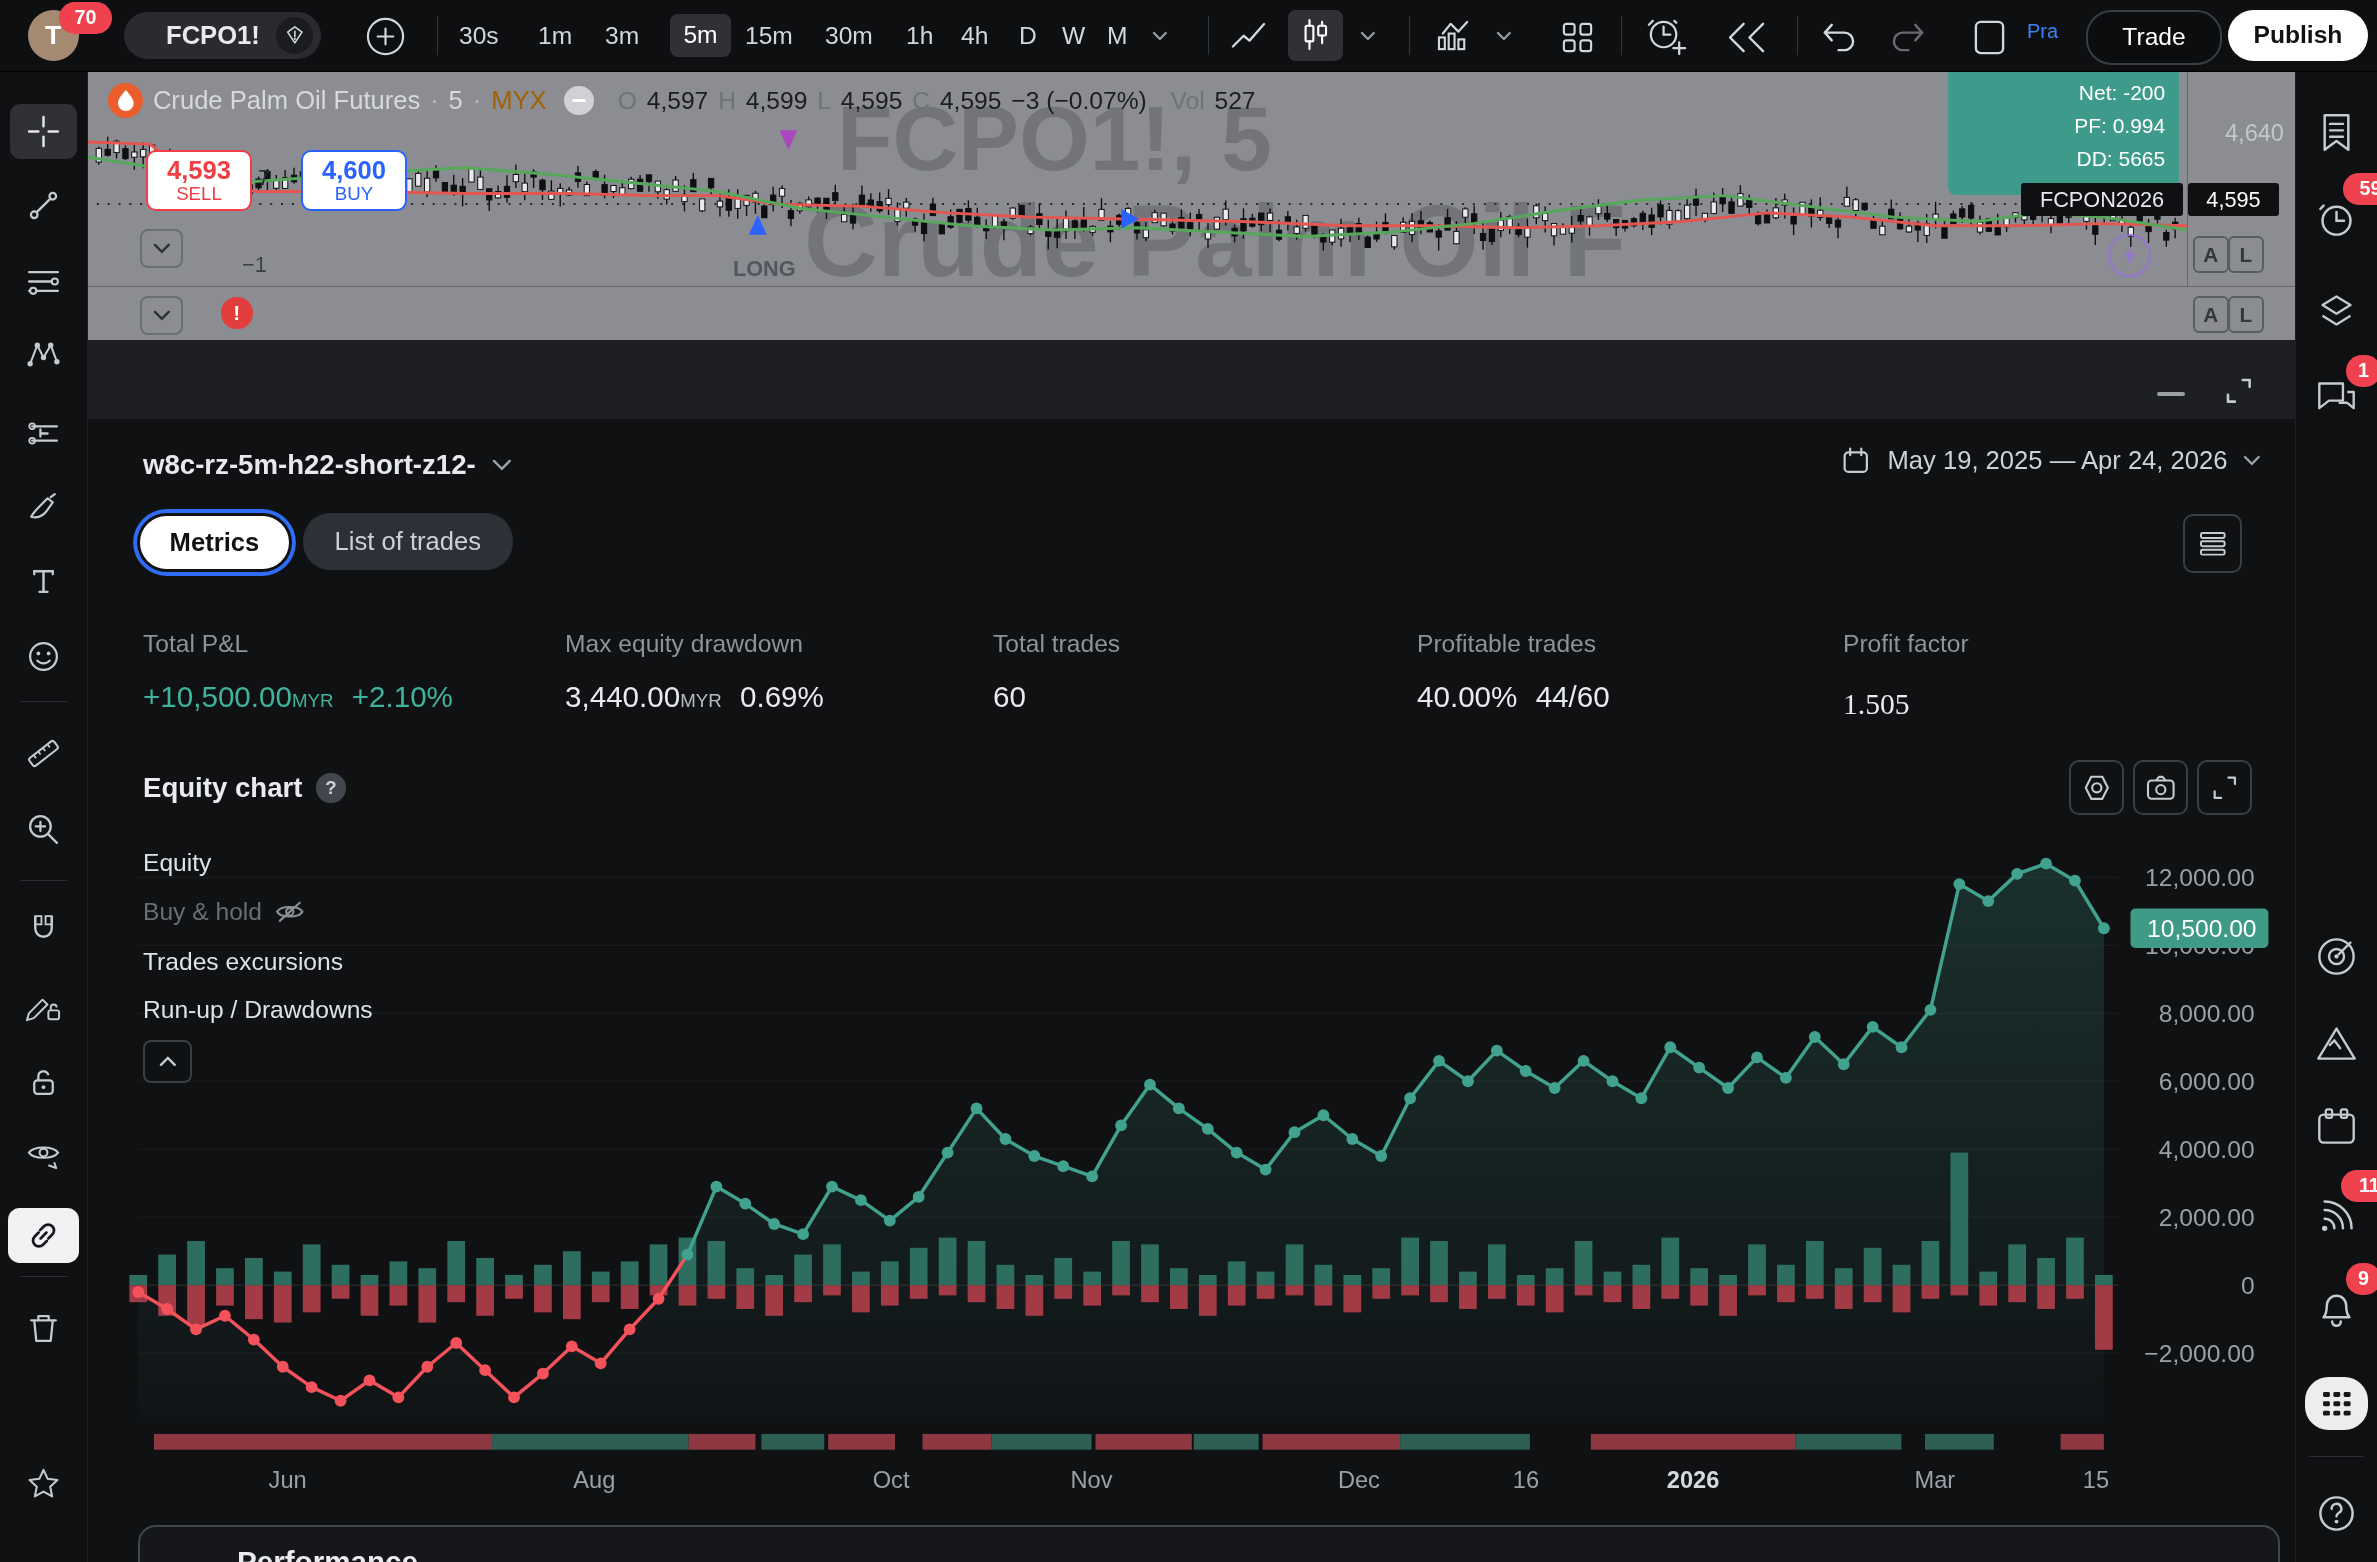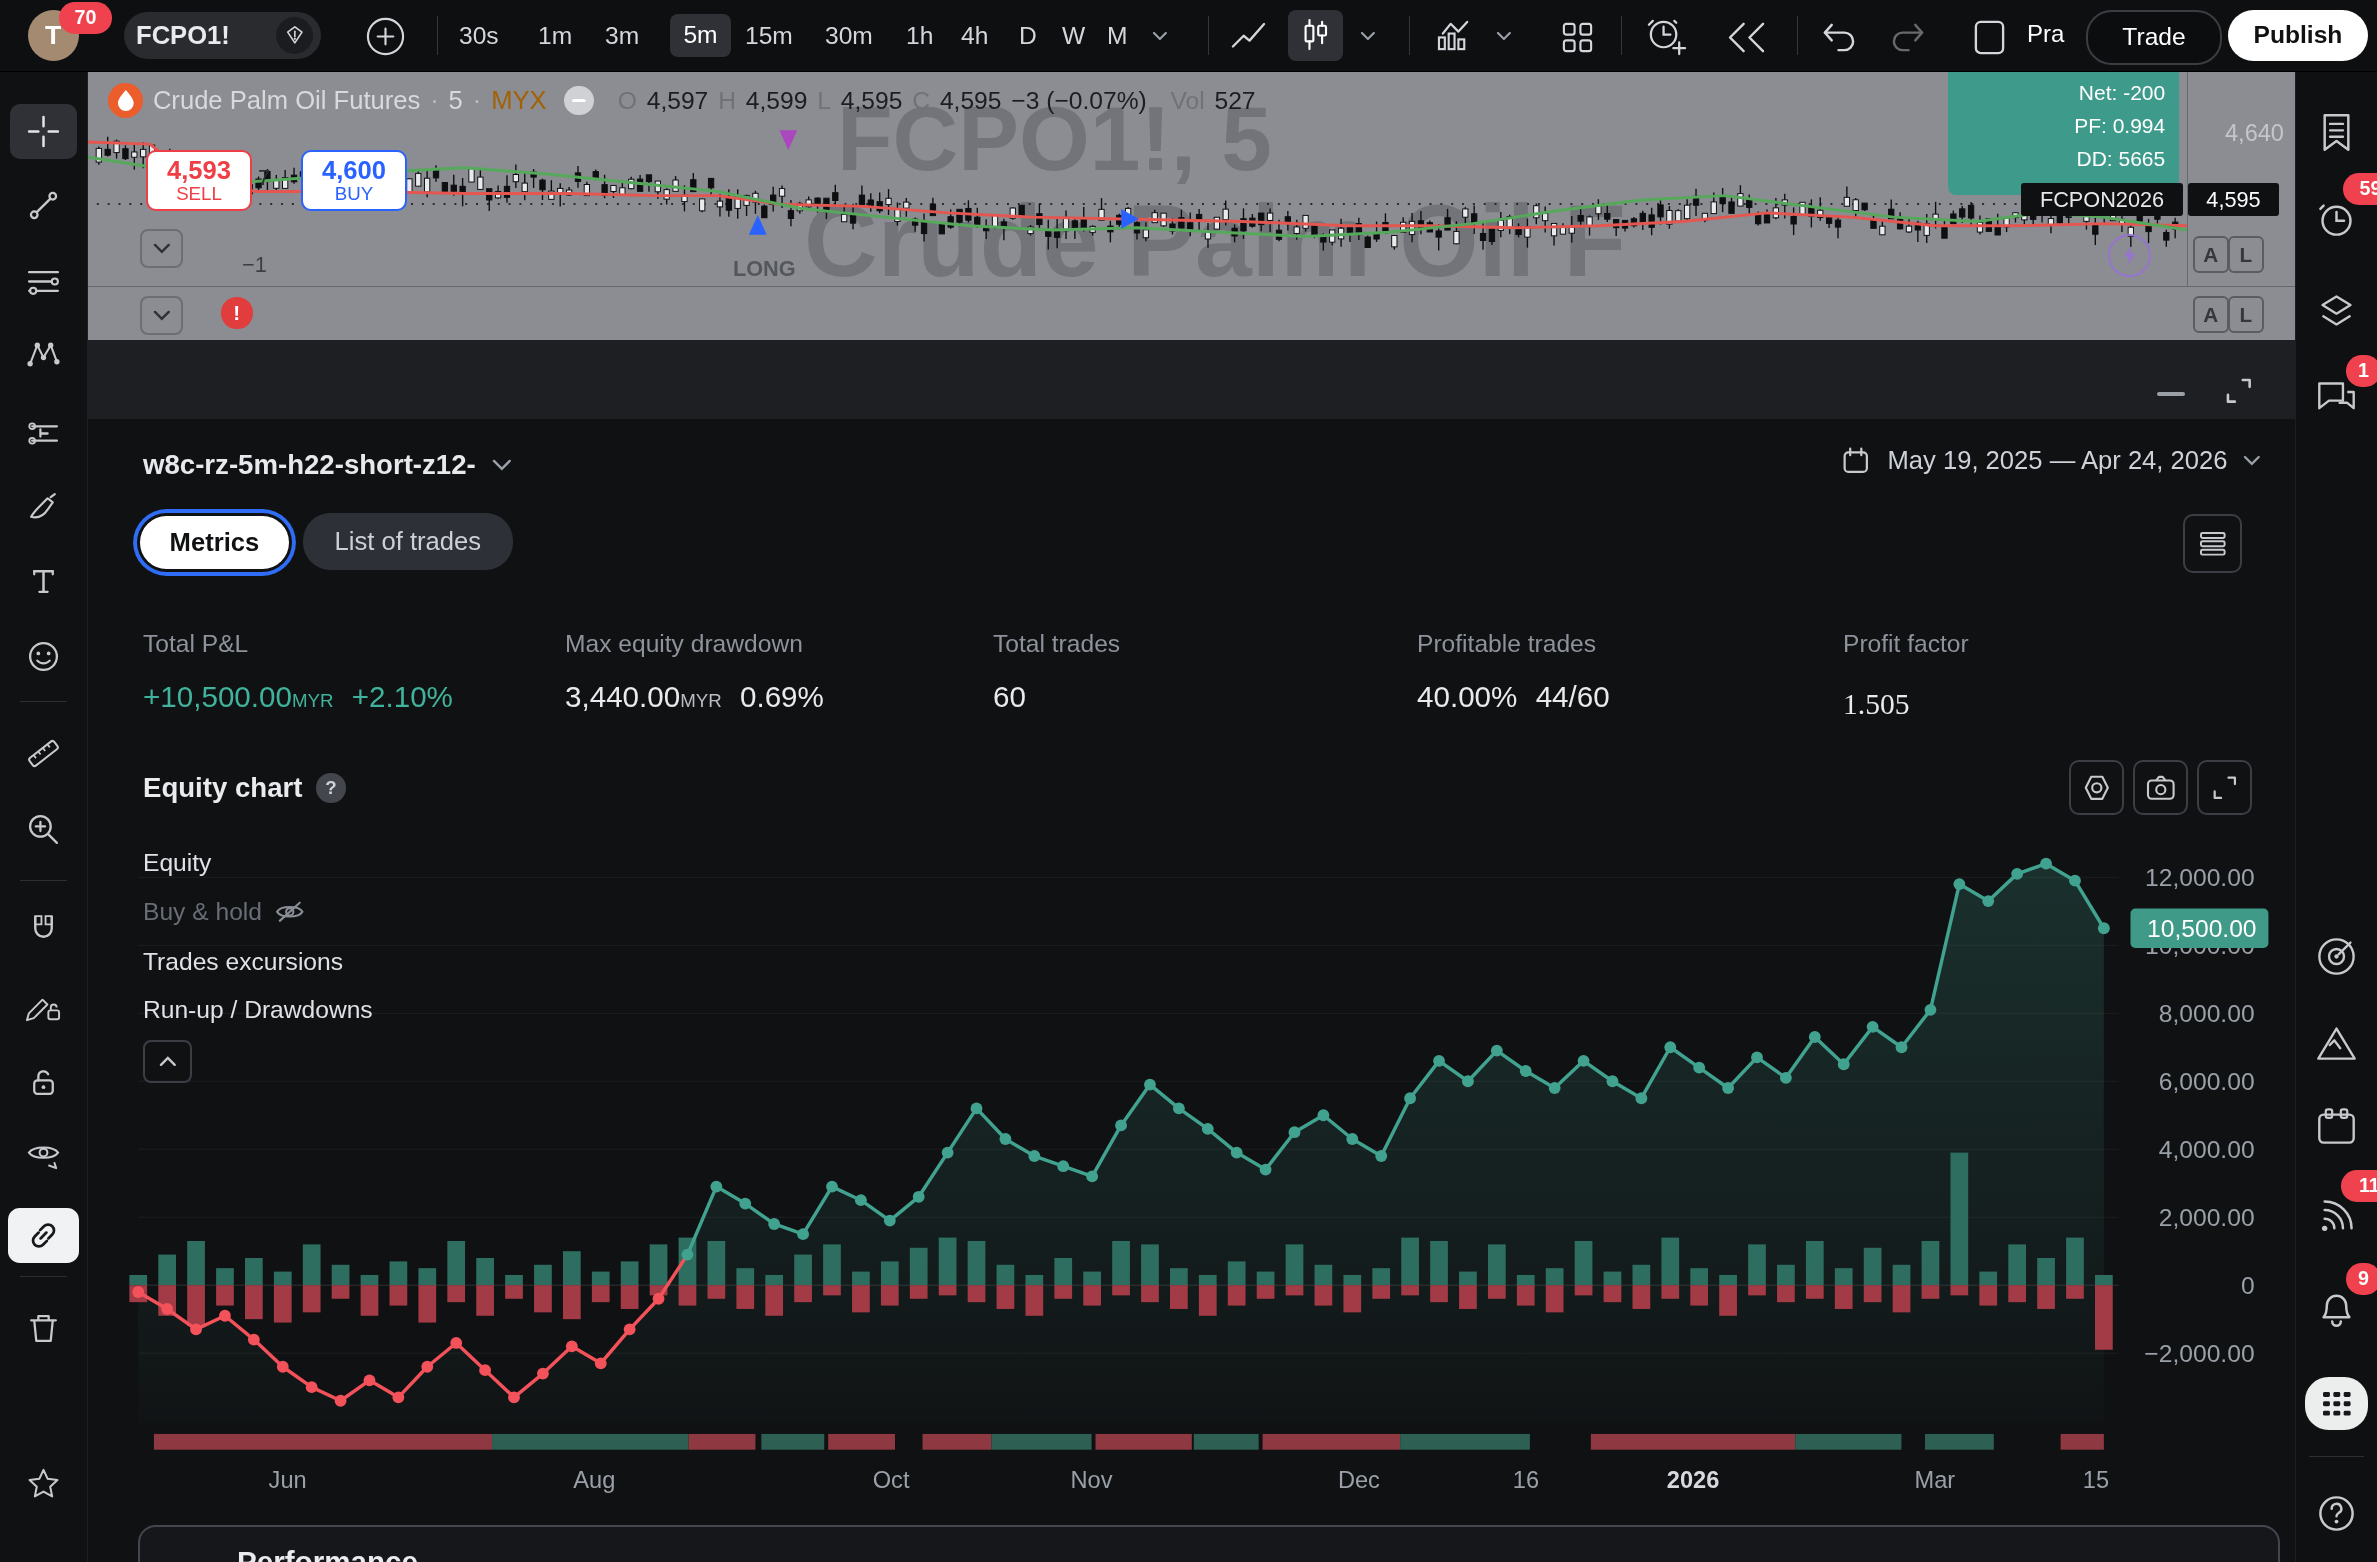--- a/index.html
+++ b/index.html
@@ -1033,21 +1033,21 @@
   <div class="abs" style="left:138px;top:1525px;width:2138px;height:79px;border:2px solid #43474d;border-radius:17.7px;background:#15171a;z-index:7;">
     <span class="abs" style="left:97px;top:17.7px;font-size:29.6px;font-weight:700;color:#e9ebee;">Performance</span>
   </div>
 
   <div class="abs topbar">
     <div class="abs ic" style="left:27.6px;top:9.9px;width:51px;height:51px;border-radius:50%;background:#a58a72;color:#fff;font-size:26.6px;font-weight:700;">
         <span>T</span>
       </div>
     <div class="badge" style="left:59px;top:2px;min-width:41px;height:31.5px;padding:0 5.9px;">70</div>
     <div class="abs" style="left:124px;top:11.8px;width:197px;height:47px;border-radius:23.6px;background:#2a2b2f;display:flex;align-items:center;">
-      <span style="margin-left:12px;font-size:25.6px;font-weight:700;color:#e8eaed;">FCPO1!</span>
+      <span style="margin-left:42px;font-size:25.6px;font-weight:700;color:#e8eaed;">FCPO1!</span>
       <span class="ic" style="margin-left:auto;margin-right:7.9px;width:37px;height:37px;border-radius:50%;background:#1b1c1f;">
         <svg width="19.7" height="19.7" viewBox="0 0 22 22">
             <path d="M11 2l8 6-8 12L3 8z" stroke="#d3d6db" stroke-width="1.8" fill="none" stroke-linejoin="round"></path>
             <path d="M11 7v6" stroke="#d3d6db" stroke-width="1.8" stroke-linecap="round"></path>
             <circle cx="11" cy="15.5" r="1.3" fill="#d3d6db"></circle>
           </svg>
       </span>
     </div>
     <div class="abs ic" style="left:363px;top:13.8px;width:45px;height:45px;">
       <svg width="41" height="41" viewBox="0 0 42 42">
@@ -1138,21 +1138,21 @@
       <svg width="41" height="35" viewBox="0 0 42 36">
           <path d="M36 13H16a9 9 0 0 0 0 18h6" stroke="#d3d6db" stroke-width="2.5" fill="none" stroke-linecap="round"></path>
           <path d="M29 5l7 8-7 8" stroke="#d3d6db" stroke-width="2.5" fill="none" stroke-linecap="round" stroke-linejoin="round"></path>
         </svg>
     </span>
     <span class="abs ic" style="left:1968px;top:17.7px;width:43px;height:39px;">
       <svg width="35" height="37" viewBox="0 0 36 38">
           <rect x="4" y="3" width="28" height="32" rx="5" stroke="#d3d6db" stroke-width="2.4" fill="none"></rect>
         </svg>
     </span>
-    <span class="abs" style="left:2027px;top:19.7px;font-size:24px;color:#ffffff;text-align:center;">Pra</span>
+    <span class="abs" style="left:2027px;top:19.7px;font-size:20px;color:#3b82f6;text-align:center;">Pra</span>
     <div class="abs ic" style="left:2086px;top:9.9px;width:132px;height:51px;border:2px solid #3a3d42;border-radius:25.6px;background:#0c0d0f;color:#fff;font-size:24.6px;">Trade</div>
     <div class="abs ic" style="left:2228px;top:9.9px;width:140px;height:51px;border-radius:25.6px;background:#fff;color:#111;font-size:24.6px;font-weight:600;">Publish</div>
   </div>
 
   <div class="abs" style="left:0;top:71px;width:87px;height:1491px;background:#101113;border-right:1px solid #1c1e20;z-index:20;"></div>
   <div class="abs" style="left:9.9px;top:104px;width:67px;height:55px;background:#2f3136;border-radius:9.9px;z-index:21;"></div>
   <div class="ltb-ic" style="top:110px;z-index:22;">
       <svg width="35" height="35" viewBox="0 0 34 34">
         <path d="M17 3v9M17 22v9M3 17h9M22 17h9" stroke="#e3e5e8" stroke-width="2.4" stroke-linecap="round"></path>
       </svg>

